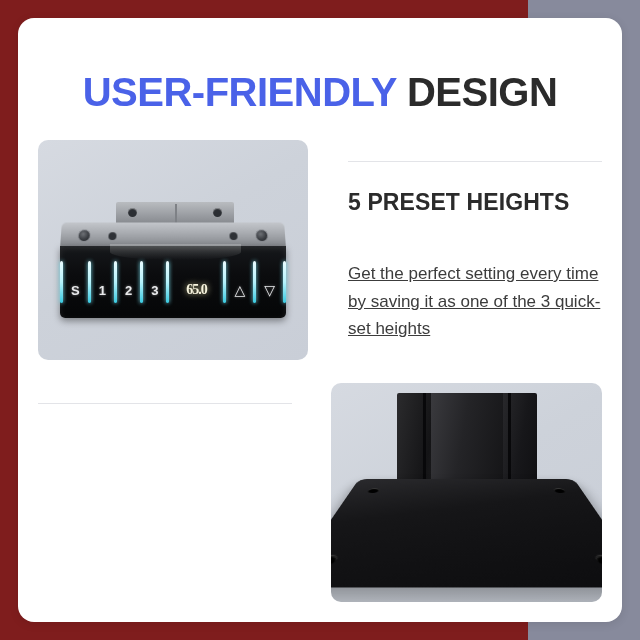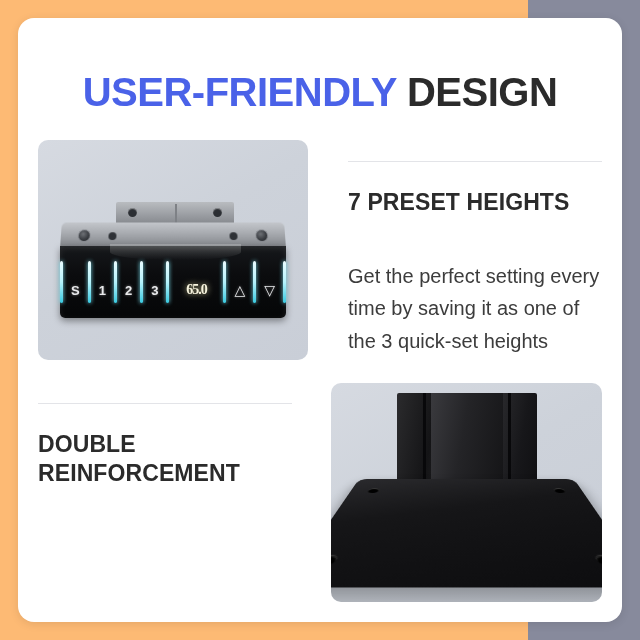--- a/index.html
+++ b/index.html
@@ -5,21 +5,21 @@
   * { margin:0; padding:0; box-sizing:border-box; }
   html, body {
     width:640px; height:640px;
     background:#878a9c;
     font-family:"Liberation Sans", sans-serif;
     overflow:hidden;
   }
   .page {
     position:relative;
     width:528px; height:640px;
-    background:#fdba74;
+    background:#7f1d1d;
   }
   .card {
     position:absolute;
     left:18px; top:18px;
     width:604px; height:604px;
     background:#ffffff;
     border-radius:16px;
     box-shadow:0 2px 10px rgba(0,0,0,0.10);
     overflow:hidden;
   }
@@ -204,23 +204,24 @@
   .block-heading {
     position:absolute;
     font-size:23px;
     font-weight:bold;
     color:#2b2b2b;
     line-height:1.28;
     letter-spacing:0.1px;
   }
   .block-body {
     position:absolute;
-    font-size:20px;
+    font-size:17px;
     color:#3c3c3c;
     line-height:1.62;
+    text-decoration:underline;
   }
   #heading-preset { left:330px; top:170px; width:250px; }
   #body-preset    { left:330px; top:242px; width:254px; }
   #heading-double { left:20px;  top:412px; width:260px; }
   #body-double    { left:20px;  top:486px; width:272px; }
 </style>
 </head>
 <body>
 
 <div class="page">
@@ -258,25 +259,24 @@
           <div class="led"></div>
           <div class="btn-cell arrow">△</div>
           <div class="led"></div>
           <div class="btn-cell arrow">▽</div>
           <div class="led"></div>
         </div>
       </div>
     </div>
 
     <div class="divider" id="divider-right"></div>
-    <div class="block-heading" id="heading-preset">7 PRESET HEIGHTS</div>
+    <div class="block-heading" id="heading-preset">5 PRESET HEIGHTS</div>
     <div class="block-body" id="body-preset">Get the perfect setting every time by saving it as one of the 3 quick-set heights</div>
 
     <div class="divider" id="divider-left"></div>
-    <div class="block-heading" id="heading-double">DOUBLE REINFORCEMENT</div>
 
     <div class="photo-panel" id="panel-base">
       <div class="base-wrap">
         <div class="base-post">
           <div class="center"></div>
           <div class="fin f1"></div>
           <div class="fin f2"></div>
         </div>
         <div class="base-plate">
           <div class="bolt b1"></div>

